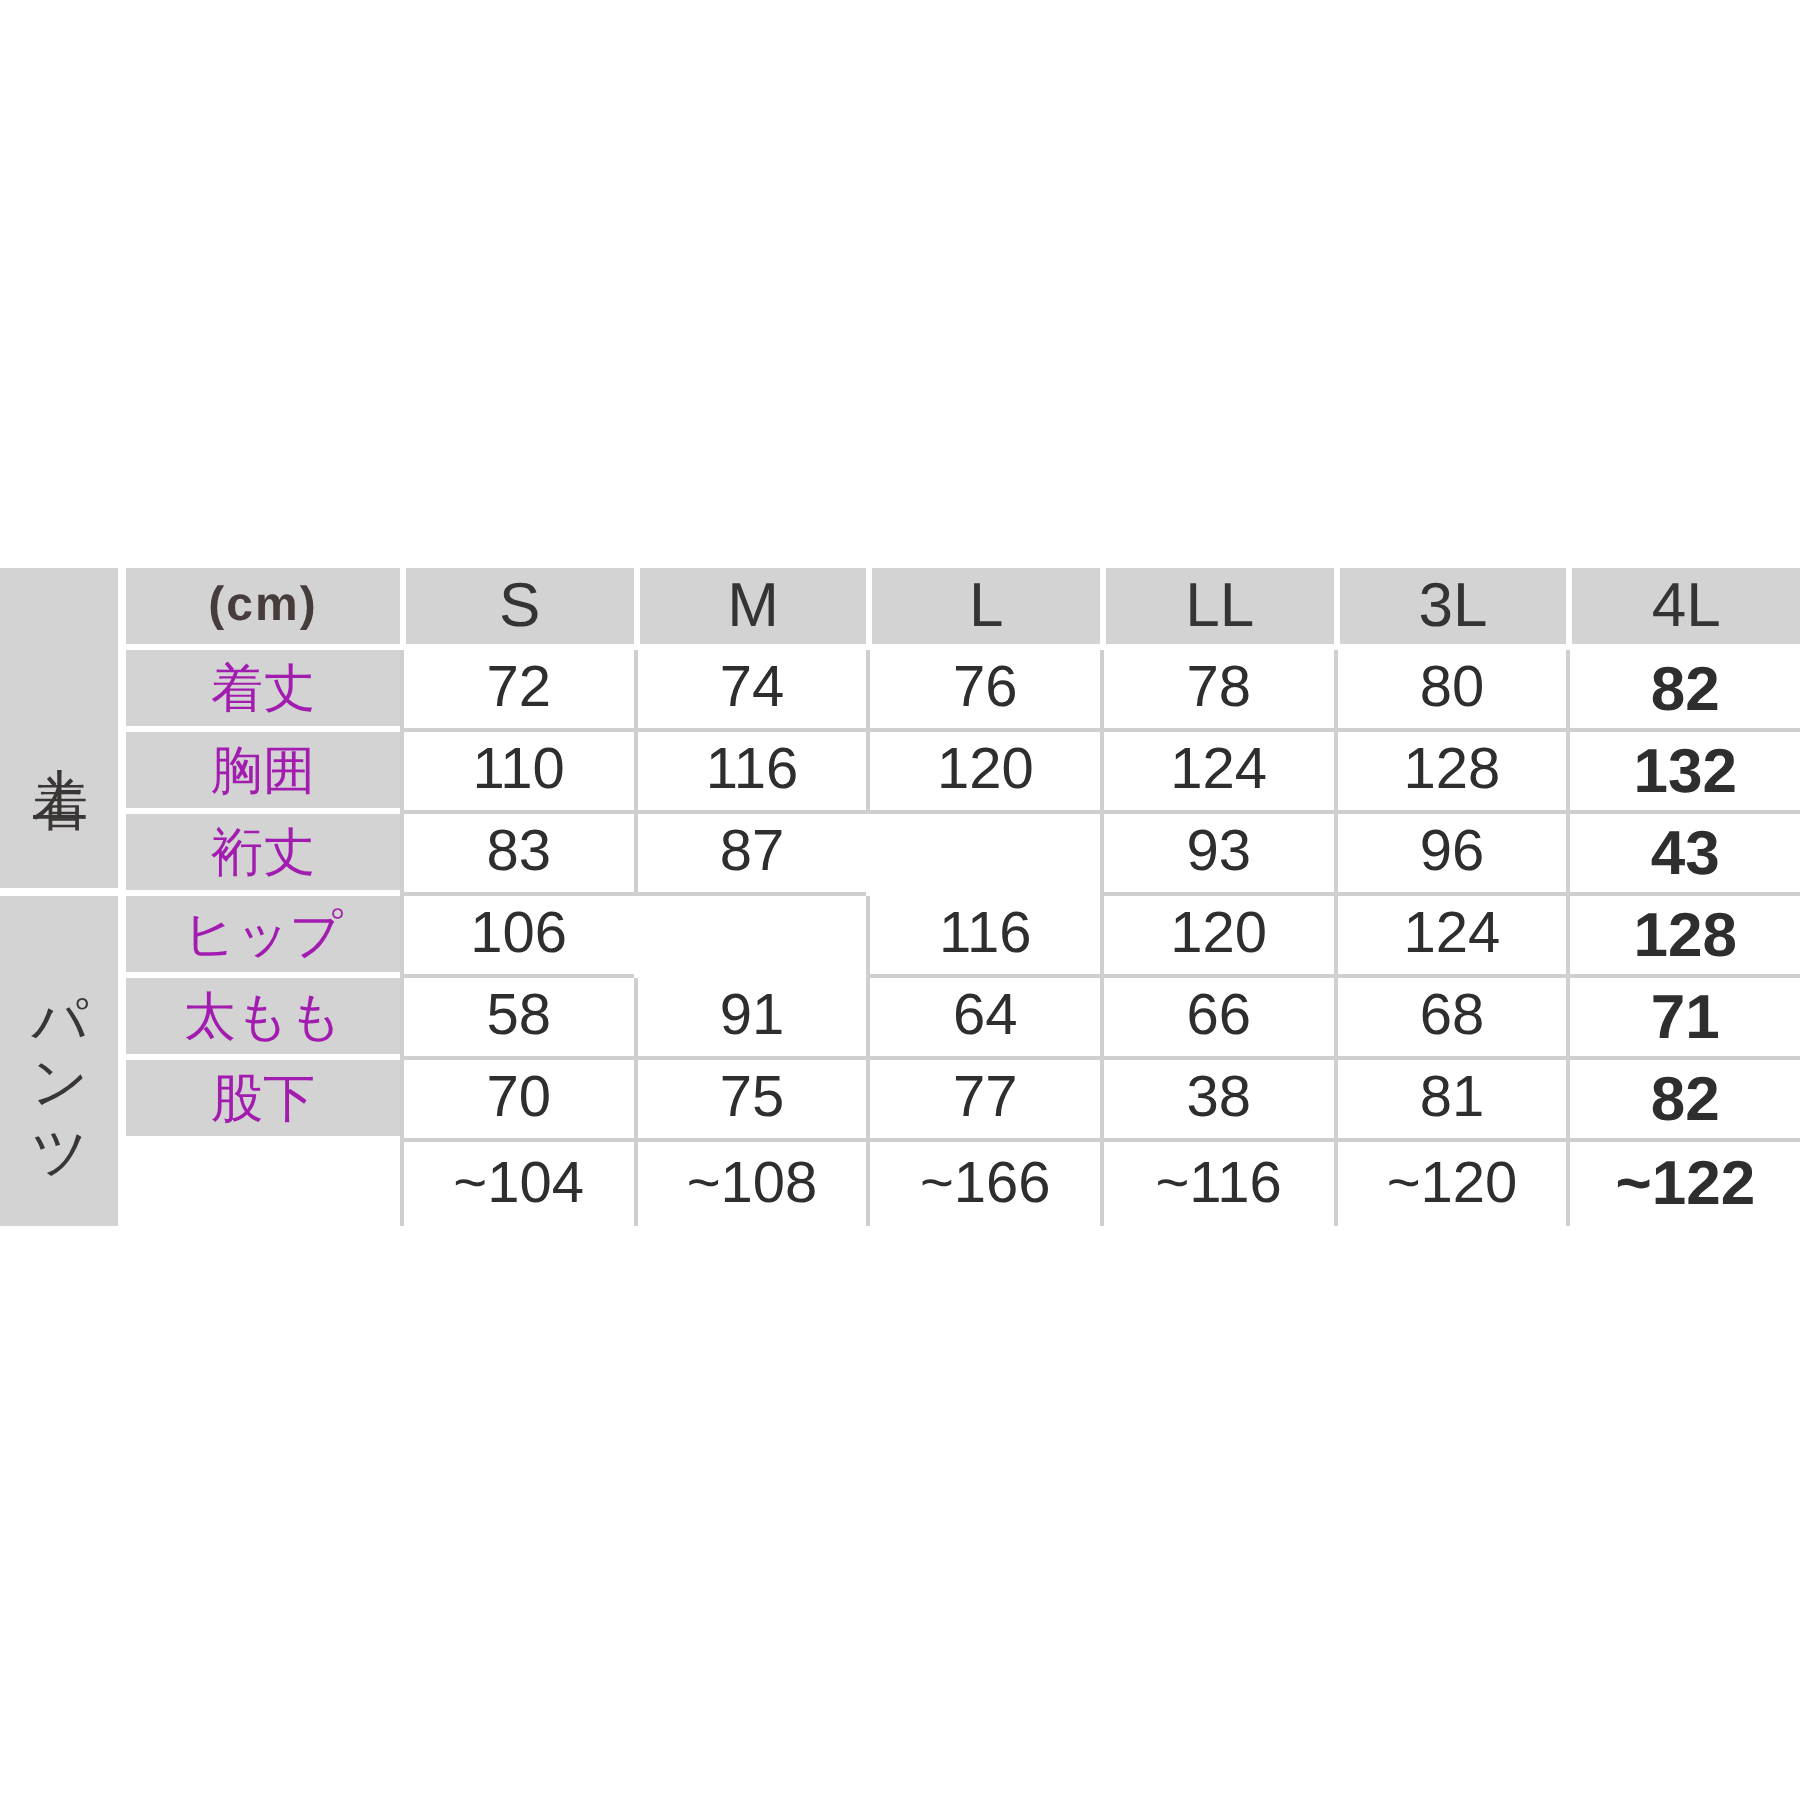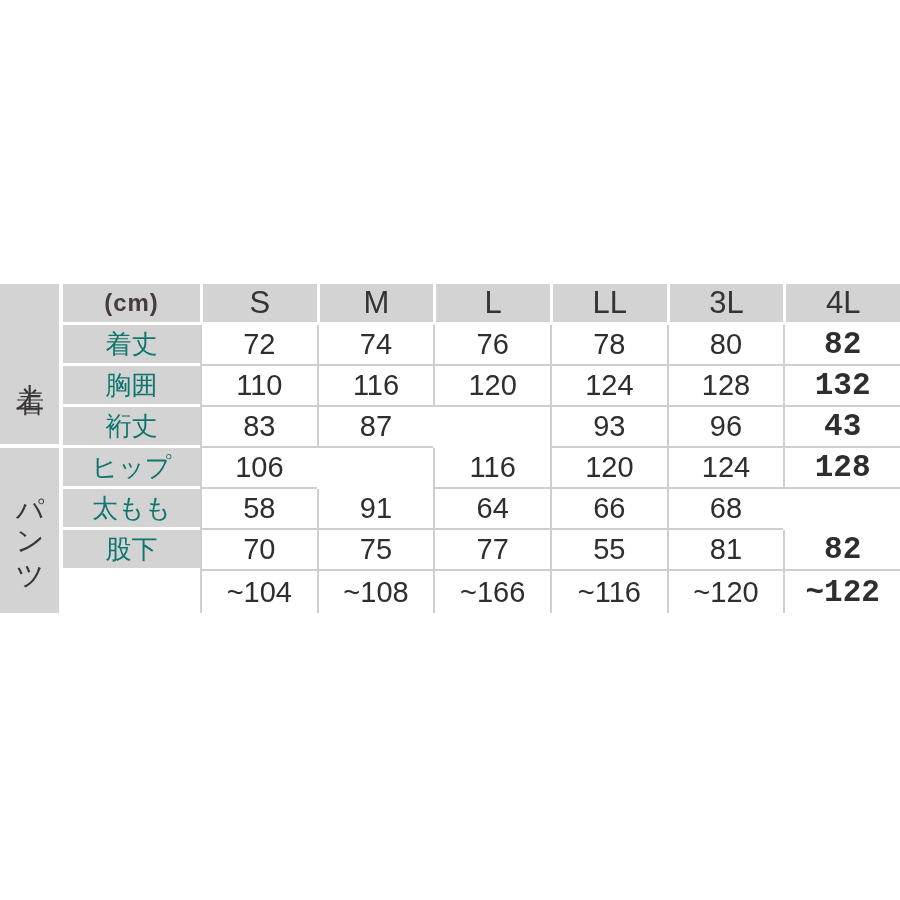--- a/index.html
+++ b/index.html
@@ -35,21 +35,21 @@
   .vtext {
     writing-mode: vertical-rl;
     text-orientation: upright;
     font-size: 28px;
     letter-spacing: 3px;
     color: #3a3636;
   }
   .lbl {
     border-bottom: 3px solid #ffffff;
     font-size: 26px;
-    color: #0f766e;
+    color: #a21caf;
   }
   .lbl.nob { border-bottom: none; }
   .lbl.small { font-size: 25px; margin-top: 42px; }
   .unit {
     font-size: 24px;
     font-weight: 600;
     color: #473c3c;
     letter-spacing: 1px;
   }
   .shdr {
@@ -60,21 +60,21 @@
   }
   
   .d {
     background: #ffffff;
     border-left: 2px solid #cfcfcf;
     border-bottom: 2px solid #cfcfcf;
     font-size: 29px;
     color: #2e2e2e;
   }
   .d.rlast { border-bottom: none; }
-  .d.hl { font-size: 31px; font-weight: 700; font-family: Liberation Mono, monospace; }
+  .d.hl { font-size: 31px; font-weight: 700; }
 </style>
 </head>
 <body>
 
 <div class="page">
   <div class="size-table">
 
     <div class="cell gray group g1" style="grid-area:1/1/5/2">
       <span class="vtext">上着</span>
     </div>
@@ -119,26 +119,27 @@
     <div class="cell d" style="grid-area:5/6/6/7">120</div>
     <div class="cell d" style="grid-area:5/7/6/8">124</div>
     <div class="cell d hl" style="grid-area:5/8/6/9">128</div>
 
     <div class="cell gray lbl" style="grid-area:6/2/7/3">太もも</div>
     <div class="cell d" style="grid-area:6/3/7/4">58</div>
     <div class="cell d" style="grid-area:6/4/7/5">91</div>
     <div class="cell d" style="grid-area:6/5/7/6">64</div>
     <div class="cell d" style="grid-area:6/6/7/7">66</div>
     <div class="cell d" style="grid-area:6/7/7/8">68</div>
+    <div class="cell d hl" style="grid-area:6/8/7/9">71</div>
 
     <div class="cell gray lbl" style="grid-area:7/2/8/3">股下</div>
     <div class="cell d" style="grid-area:7/3/8/4">70</div>
     <div class="cell d" style="grid-area:7/4/8/5">75</div>
     <div class="cell d" style="grid-area:7/5/8/6">77</div>
-    <div class="cell d" style="grid-area:7/6/8/7">55</div>
+    <div class="cell d" style="grid-area:7/6/8/7">38</div>
     <div class="cell d" style="grid-area:7/7/8/8">81</div>
     <div class="cell d hl" style="grid-area:7/8/8/9">82</div>
 
     <div class="cell gray lbl nob small" style="grid-area:8/2/9/3">履き口周り</div>
     <div class="cell d rlast" style="grid-area:8/3/9/4">~104</div>
     <div class="cell d rlast" style="grid-area:8/4/9/5">~108</div>
     <div class="cell d rlast" style="grid-area:8/5/9/6">~166</div>
     <div class="cell d rlast" style="grid-area:8/6/9/7">~116</div>
     <div class="cell d rlast" style="grid-area:8/7/9/8">~120</div>
     <div class="cell d rlast hl" style="grid-area:8/8/9/9">~122</div>

